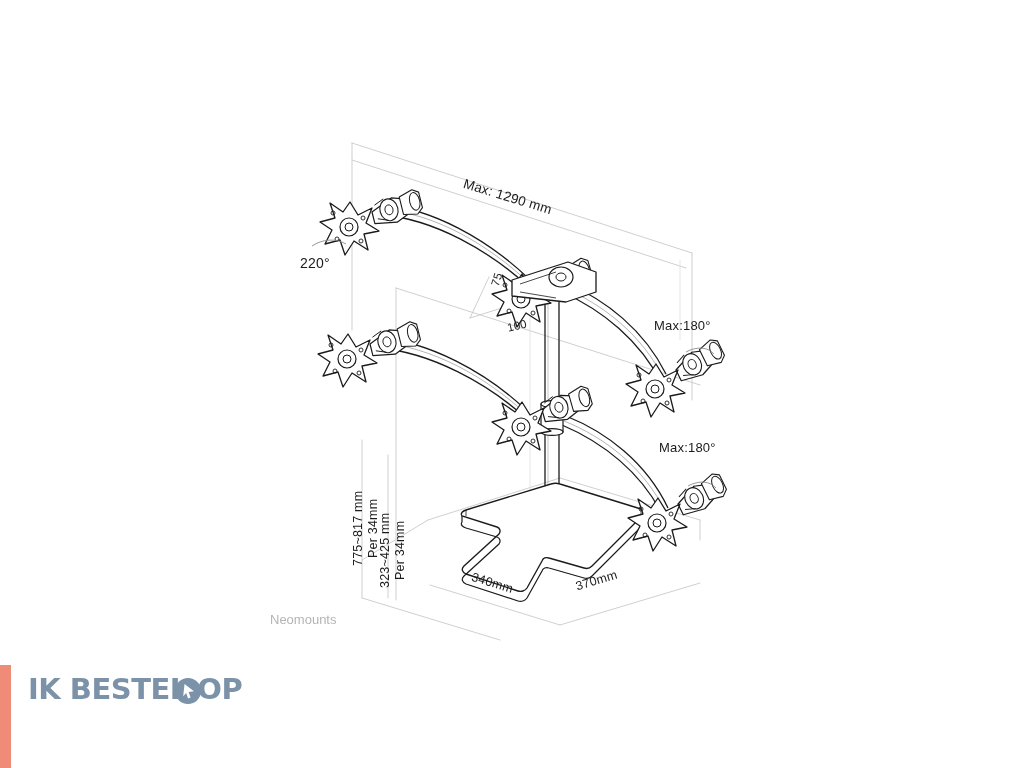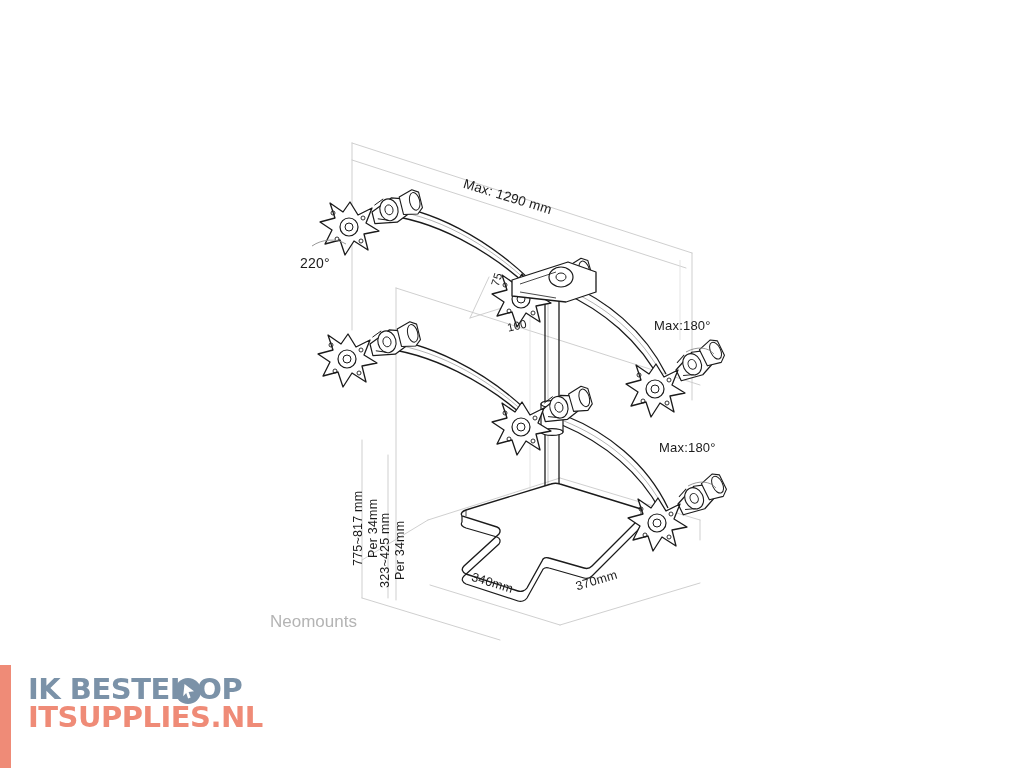--- a/index.html
+++ b/index.html
@@ -30,21 +30,21 @@
     position: absolute;
     color: #1b1b1b;
     font-family: "Liberation Sans", sans-serif;
     white-space: nowrap;
     font-size: 13px;
     letter-spacing: 0.2px;
   }
   .watermark {
     position: absolute;
     color: #b4b4b4;
-    font-size: 17px;
+    font-size: 13px;
     font-family: "Liberation Sans", sans-serif;
     white-space: nowrap;
   }
   
   #logo-bar {
     position: absolute;
     left: 0;
     top: 665px;
     width: 11px;
     height: 103px;
@@ -274,21 +274,20 @@
 
   <div class="label" style="left:474px; top:570px; transform:rotate(17deg); transform-origin:left top; font-size:12.5px;">340mm</div>
 
   <div class="label" style="left:574px; top:580px; transform:rotate(-17deg); transform-origin:left top; font-size:12.5px;">370mm</div>
 
   <div class="watermark" style="left:270px; top:612px;">Neomounts</div>
 
   <div id="logo-bar"></div>
   <div id="logo-text">
     <span class="logo-line" id="logo-line1">IK BESTEL OP</span>
-    <span class="logo-line" id="logo-line2">ITSUPPLIES.NL</span>
   </div>
   <div id="cursor-badge">
     <svg width="26" height="26" viewBox="0 0 26 26">
       <path d="M9.5,6 L19,13.2 L13.6,14.1 L15.6,19.4 L13.1,20.4 L11.2,15.1 L8.2,18.3 Z" fill="#ffffff"></path>
     </svg>
   </div>
 
 </div>
 
 </body></html>

